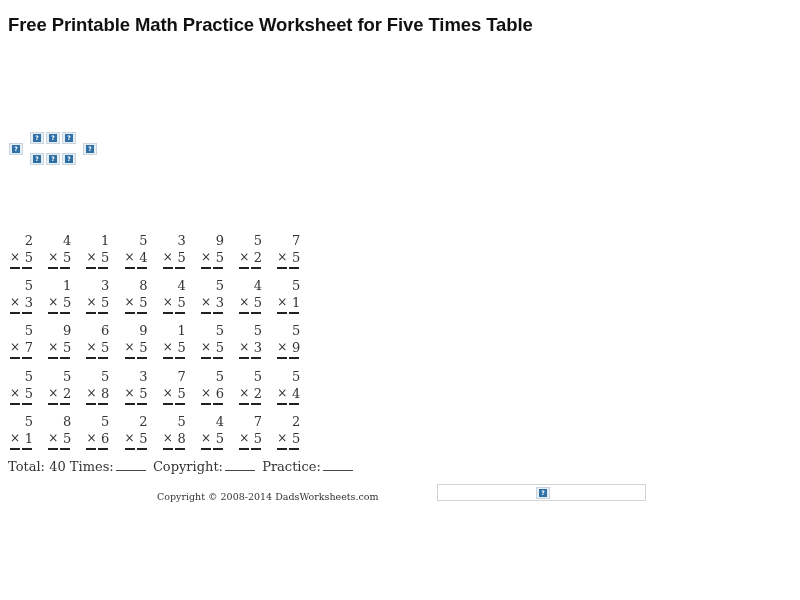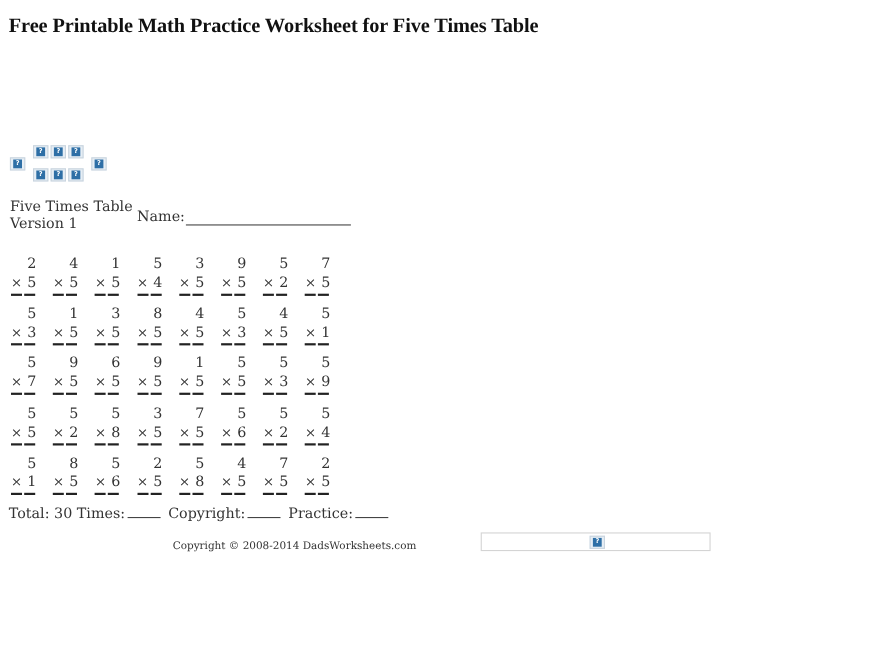--- a/index.html
+++ b/index.html
@@ -7,21 +7,21 @@
       width: 800px; height: 600px;
       background: #ffffff;
       overflow: hidden;
       font-family: "DejaVu Serif", serif;
       color: #222;
     }
     .page { position: relative; width: 800px; height: 600px; }
 
     .page-title {
       position: absolute; left: 8px; top: 14px;
-      font-family: Liberation Serif, serif;
+      font-family: Liberation Sans, sans-serif;
       font-weight: bold; font-size: 18.5px;
       color: #111; white-space: nowrap;
       letter-spacing: -0.1px;
     }
 
     
     .img-icon {
       position: absolute;
       width: 14px; height: 12px;
       background: #e6eef5;
@@ -135,476 +135,466 @@
         <div class="glyph">?</div>
       </div>
       <div class="img-icon" style="left: 62px; top: 153px;">
         <div class="glyph">?</div>
       </div>
       <div class="img-icon" style="left: 83px; top: 143px;">
         <div class="glyph">?</div>
       </div>
     </div>
 
-  <div class="header-row">
-    <div class="ws-title">
-      <div>Five Times Table</div>
-      <div>Version 1</div>
+
+  <div class="grid" id="problem-grid">
+      <div class="problem">
+        <div class="top">2</div>
+        <div class="bottom">
+          <span class="times">×</span>
+          <span>5</span>
+        </div>
+        <div class="rule">
+          <span></span>
+          <span></span>
+        </div>
+      </div>
+      <div class="problem">
+        <div class="top">4</div>
+        <div class="bottom">
+          <span class="times">×</span>
+          <span>5</span>
+        </div>
+        <div class="rule">
+          <span></span>
+          <span></span>
+        </div>
+      </div>
+      <div class="problem">
+        <div class="top">1</div>
+        <div class="bottom">
+          <span class="times">×</span>
+          <span>5</span>
+        </div>
+        <div class="rule">
+          <span></span>
+          <span></span>
+        </div>
+      </div>
+      <div class="problem">
+        <div class="top">5</div>
+        <div class="bottom">
+          <span class="times">×</span>
+          <span>4</span>
+        </div>
+        <div class="rule">
+          <span></span>
+          <span></span>
+        </div>
+      </div>
+      <div class="problem">
+        <div class="top">3</div>
+        <div class="bottom">
+          <span class="times">×</span>
+          <span>5</span>
+        </div>
+        <div class="rule">
+          <span></span>
+          <span></span>
+        </div>
+      </div>
+      <div class="problem">
+        <div class="top">9</div>
+        <div class="bottom">
+          <span class="times">×</span>
+          <span>5</span>
+        </div>
+        <div class="rule">
+          <span></span>
+          <span></span>
+        </div>
+      </div>
+      <div class="problem">
+        <div class="top">5</div>
+        <div class="bottom">
+          <span class="times">×</span>
+          <span>2</span>
+        </div>
+        <div class="rule">
+          <span></span>
+          <span></span>
+        </div>
+      </div>
+      <div class="problem">
+        <div class="top">7</div>
+        <div class="bottom">
+          <span class="times">×</span>
+          <span>5</span>
+        </div>
+        <div class="rule">
+          <span></span>
+          <span></span>
+        </div>
+      </div>
+      <div class="problem">
+        <div class="top">5</div>
+        <div class="bottom">
+          <span class="times">×</span>
+          <span>3</span>
+        </div>
+        <div class="rule">
+          <span></span>
+          <span></span>
+        </div>
+      </div>
+      <div class="problem">
+        <div class="top">1</div>
+        <div class="bottom">
+          <span class="times">×</span>
+          <span>5</span>
+        </div>
+        <div class="rule">
+          <span></span>
+          <span></span>
+        </div>
+      </div>
+      <div class="problem">
+        <div class="top">3</div>
+        <div class="bottom">
+          <span class="times">×</span>
+          <span>5</span>
+        </div>
+        <div class="rule">
+          <span></span>
+          <span></span>
+        </div>
+      </div>
+      <div class="problem">
+        <div class="top">8</div>
+        <div class="bottom">
+          <span class="times">×</span>
+          <span>5</span>
+        </div>
+        <div class="rule">
+          <span></span>
+          <span></span>
+        </div>
+      </div>
+      <div class="problem">
+        <div class="top">4</div>
+        <div class="bottom">
+          <span class="times">×</span>
+          <span>5</span>
+        </div>
+        <div class="rule">
+          <span></span>
+          <span></span>
+        </div>
+      </div>
+      <div class="problem">
+        <div class="top">5</div>
+        <div class="bottom">
+          <span class="times">×</span>
+          <span>3</span>
+        </div>
+        <div class="rule">
+          <span></span>
+          <span></span>
+        </div>
+      </div>
+      <div class="problem">
+        <div class="top">4</div>
+        <div class="bottom">
+          <span class="times">×</span>
+          <span>5</span>
+        </div>
+        <div class="rule">
+          <span></span>
+          <span></span>
+        </div>
+      </div>
+      <div class="problem">
+        <div class="top">5</div>
+        <div class="bottom">
+          <span class="times">×</span>
+          <span>1</span>
+        </div>
+        <div class="rule">
+          <span></span>
+          <span></span>
+        </div>
+      </div>
+      <div class="problem">
+        <div class="top">5</div>
+        <div class="bottom">
+          <span class="times">×</span>
+          <span>7</span>
+        </div>
+        <div class="rule">
+          <span></span>
+          <span></span>
+        </div>
+      </div>
+      <div class="problem">
+        <div class="top">9</div>
+        <div class="bottom">
+          <span class="times">×</span>
+          <span>5</span>
+        </div>
+        <div class="rule">
+          <span></span>
+          <span></span>
+        </div>
+      </div>
+      <div class="problem">
+        <div class="top">6</div>
+        <div class="bottom">
+          <span class="times">×</span>
+          <span>5</span>
+        </div>
+        <div class="rule">
+          <span></span>
+          <span></span>
+        </div>
+      </div>
+      <div class="problem">
+        <div class="top">9</div>
+        <div class="bottom">
+          <span class="times">×</span>
+          <span>5</span>
+        </div>
+        <div class="rule">
+          <span></span>
+          <span></span>
+        </div>
+      </div>
+      <div class="problem">
+        <div class="top">1</div>
+        <div class="bottom">
+          <span class="times">×</span>
+          <span>5</span>
+        </div>
+        <div class="rule">
+          <span></span>
+          <span></span>
+        </div>
+      </div>
+      <div class="problem">
+        <div class="top">5</div>
+        <div class="bottom">
+          <span class="times">×</span>
+          <span>5</span>
+        </div>
+        <div class="rule">
+          <span></span>
+          <span></span>
+        </div>
+      </div>
+      <div class="problem">
+        <div class="top">5</div>
+        <div class="bottom">
+          <span class="times">×</span>
+          <span>3</span>
+        </div>
+        <div class="rule">
+          <span></span>
+          <span></span>
+        </div>
+      </div>
+      <div class="problem">
+        <div class="top">5</div>
+        <div class="bottom">
+          <span class="times">×</span>
+          <span>9</span>
+        </div>
+        <div class="rule">
+          <span></span>
+          <span></span>
+        </div>
+      </div>
+      <div class="problem">
+        <div class="top">5</div>
+        <div class="bottom">
+          <span class="times">×</span>
+          <span>5</span>
+        </div>
+        <div class="rule">
+          <span></span>
+          <span></span>
+        </div>
+      </div>
+      <div class="problem">
+        <div class="top">5</div>
+        <div class="bottom">
+          <span class="times">×</span>
+          <span>2</span>
+        </div>
+        <div class="rule">
+          <span></span>
+          <span></span>
+        </div>
+      </div>
+      <div class="problem">
+        <div class="top">5</div>
+        <div class="bottom">
+          <span class="times">×</span>
+          <span>8</span>
+        </div>
+        <div class="rule">
+          <span></span>
+          <span></span>
+        </div>
+      </div>
+      <div class="problem">
+        <div class="top">3</div>
+        <div class="bottom">
+          <span class="times">×</span>
+          <span>5</span>
+        </div>
+        <div class="rule">
+          <span></span>
+          <span></span>
+        </div>
+      </div>
+      <div class="problem">
+        <div class="top">7</div>
+        <div class="bottom">
+          <span class="times">×</span>
+          <span>5</span>
+        </div>
+        <div class="rule">
+          <span></span>
+          <span></span>
+        </div>
+      </div>
+      <div class="problem">
+        <div class="top">5</div>
+        <div class="bottom">
+          <span class="times">×</span>
+          <span>6</span>
+        </div>
+        <div class="rule">
+          <span></span>
+          <span></span>
+        </div>
+      </div>
+      <div class="problem">
+        <div class="top">5</div>
+        <div class="bottom">
+          <span class="times">×</span>
+          <span>2</span>
+        </div>
+        <div class="rule">
+          <span></span>
+          <span></span>
+        </div>
+      </div>
+      <div class="problem">
+        <div class="top">5</div>
+        <div class="bottom">
+          <span class="times">×</span>
+          <span>4</span>
+        </div>
+        <div class="rule">
+          <span></span>
+          <span></span>
+        </div>
+      </div>
+      <div class="problem">
+        <div class="top">5</div>
+        <div class="bottom">
+          <span class="times">×</span>
+          <span>1</span>
+        </div>
+        <div class="rule">
+          <span></span>
+          <span></span>
+        </div>
+      </div>
+      <div class="problem">
+        <div class="top">8</div>
+        <div class="bottom">
+          <span class="times">×</span>
+          <span>5</span>
+        </div>
+        <div class="rule">
+          <span></span>
+          <span></span>
+        </div>
+      </div>
+      <div class="problem">
+        <div class="top">5</div>
+        <div class="bottom">
+          <span class="times">×</span>
+          <span>6</span>
+        </div>
+        <div class="rule">
+          <span></span>
+          <span></span>
+        </div>
+      </div>
+      <div class="problem">
+        <div class="top">2</div>
+        <div class="bottom">
+          <span class="times">×</span>
+          <span>5</span>
+        </div>
+        <div class="rule">
+          <span></span>
+          <span></span>
+        </div>
+      </div>
+      <div class="problem">
+        <div class="top">5</div>
+        <div class="bottom">
+          <span class="times">×</span>
+          <span>8</span>
+        </div>
+        <div class="rule">
+          <span></span>
+          <span></span>
+        </div>
+      </div>
+      <div class="problem">
+        <div class="top">4</div>
+        <div class="bottom">
+          <span class="times">×</span>
+          <span>5</span>
+        </div>
+        <div class="rule">
+          <span></span>
+          <span></span>
+        </div>
+      </div>
+      <div class="problem">
+        <div class="top">7</div>
+        <div class="bottom">
+          <span class="times">×</span>
+          <span>5</span>
+        </div>
+        <div class="rule">
+          <span></span>
+          <span></span>
+        </div>
+      </div>
+      <div class="problem">
+        <div class="top">2</div>
+        <div class="bottom">
+          <span class="times">×</span>
+          <span>5</span>
+        </div>
+        <div class="rule">
+          <span></span>
+          <span></span>
+        </div>
+      </div>
     </div>
-    <div class="name-label">
-      <span>Name:</span>
-      <span class="name-line"></span>
-    </div>
-  </div>
-
-  <div class="grid" id="problem-grid">
-      <div class="problem">
-        <div class="top">2</div>
-        <div class="bottom">
-          <span class="times">×</span>
-          <span>5</span>
-        </div>
-        <div class="rule">
-          <span></span>
-          <span></span>
-        </div>
-      </div>
-      <div class="problem">
-        <div class="top">4</div>
-        <div class="bottom">
-          <span class="times">×</span>
-          <span>5</span>
-        </div>
-        <div class="rule">
-          <span></span>
-          <span></span>
-        </div>
-      </div>
-      <div class="problem">
-        <div class="top">1</div>
-        <div class="bottom">
-          <span class="times">×</span>
-          <span>5</span>
-        </div>
-        <div class="rule">
-          <span></span>
-          <span></span>
-        </div>
-      </div>
-      <div class="problem">
-        <div class="top">5</div>
-        <div class="bottom">
-          <span class="times">×</span>
-          <span>4</span>
-        </div>
-        <div class="rule">
-          <span></span>
-          <span></span>
-        </div>
-      </div>
-      <div class="problem">
-        <div class="top">3</div>
-        <div class="bottom">
-          <span class="times">×</span>
-          <span>5</span>
-        </div>
-        <div class="rule">
-          <span></span>
-          <span></span>
-        </div>
-      </div>
-      <div class="problem">
-        <div class="top">9</div>
-        <div class="bottom">
-          <span class="times">×</span>
-          <span>5</span>
-        </div>
-        <div class="rule">
-          <span></span>
-          <span></span>
-        </div>
-      </div>
-      <div class="problem">
-        <div class="top">5</div>
-        <div class="bottom">
-          <span class="times">×</span>
-          <span>2</span>
-        </div>
-        <div class="rule">
-          <span></span>
-          <span></span>
-        </div>
-      </div>
-      <div class="problem">
-        <div class="top">7</div>
-        <div class="bottom">
-          <span class="times">×</span>
-          <span>5</span>
-        </div>
-        <div class="rule">
-          <span></span>
-          <span></span>
-        </div>
-      </div>
-      <div class="problem">
-        <div class="top">5</div>
-        <div class="bottom">
-          <span class="times">×</span>
-          <span>3</span>
-        </div>
-        <div class="rule">
-          <span></span>
-          <span></span>
-        </div>
-      </div>
-      <div class="problem">
-        <div class="top">1</div>
-        <div class="bottom">
-          <span class="times">×</span>
-          <span>5</span>
-        </div>
-        <div class="rule">
-          <span></span>
-          <span></span>
-        </div>
-      </div>
-      <div class="problem">
-        <div class="top">3</div>
-        <div class="bottom">
-          <span class="times">×</span>
-          <span>5</span>
-        </div>
-        <div class="rule">
-          <span></span>
-          <span></span>
-        </div>
-      </div>
-      <div class="problem">
-        <div class="top">8</div>
-        <div class="bottom">
-          <span class="times">×</span>
-          <span>5</span>
-        </div>
-        <div class="rule">
-          <span></span>
-          <span></span>
-        </div>
-      </div>
-      <div class="problem">
-        <div class="top">4</div>
-        <div class="bottom">
-          <span class="times">×</span>
-          <span>5</span>
-        </div>
-        <div class="rule">
-          <span></span>
-          <span></span>
-        </div>
-      </div>
-      <div class="problem">
-        <div class="top">5</div>
-        <div class="bottom">
-          <span class="times">×</span>
-          <span>3</span>
-        </div>
-        <div class="rule">
-          <span></span>
-          <span></span>
-        </div>
-      </div>
-      <div class="problem">
-        <div class="top">4</div>
-        <div class="bottom">
-          <span class="times">×</span>
-          <span>5</span>
-        </div>
-        <div class="rule">
-          <span></span>
-          <span></span>
-        </div>
-      </div>
-      <div class="problem">
-        <div class="top">5</div>
-        <div class="bottom">
-          <span class="times">×</span>
-          <span>1</span>
-        </div>
-        <div class="rule">
-          <span></span>
-          <span></span>
-        </div>
-      </div>
-      <div class="problem">
-        <div class="top">5</div>
-        <div class="bottom">
-          <span class="times">×</span>
-          <span>7</span>
-        </div>
-        <div class="rule">
-          <span></span>
-          <span></span>
-        </div>
-      </div>
-      <div class="problem">
-        <div class="top">9</div>
-        <div class="bottom">
-          <span class="times">×</span>
-          <span>5</span>
-        </div>
-        <div class="rule">
-          <span></span>
-          <span></span>
-        </div>
-      </div>
-      <div class="problem">
-        <div class="top">6</div>
-        <div class="bottom">
-          <span class="times">×</span>
-          <span>5</span>
-        </div>
-        <div class="rule">
-          <span></span>
-          <span></span>
-        </div>
-      </div>
-      <div class="problem">
-        <div class="top">9</div>
-        <div class="bottom">
-          <span class="times">×</span>
-          <span>5</span>
-        </div>
-        <div class="rule">
-          <span></span>
-          <span></span>
-        </div>
-      </div>
-      <div class="problem">
-        <div class="top">1</div>
-        <div class="bottom">
-          <span class="times">×</span>
-          <span>5</span>
-        </div>
-        <div class="rule">
-          <span></span>
-          <span></span>
-        </div>
-      </div>
-      <div class="problem">
-        <div class="top">5</div>
-        <div class="bottom">
-          <span class="times">×</span>
-          <span>5</span>
-        </div>
-        <div class="rule">
-          <span></span>
-          <span></span>
-        </div>
-      </div>
-      <div class="problem">
-        <div class="top">5</div>
-        <div class="bottom">
-          <span class="times">×</span>
-          <span>3</span>
-        </div>
-        <div class="rule">
-          <span></span>
-          <span></span>
-        </div>
-      </div>
-      <div class="problem">
-        <div class="top">5</div>
-        <div class="bottom">
-          <span class="times">×</span>
-          <span>9</span>
-        </div>
-        <div class="rule">
-          <span></span>
-          <span></span>
-        </div>
-      </div>
-      <div class="problem">
-        <div class="top">5</div>
-        <div class="bottom">
-          <span class="times">×</span>
-          <span>5</span>
-        </div>
-        <div class="rule">
-          <span></span>
-          <span></span>
-        </div>
-      </div>
-      <div class="problem">
-        <div class="top">5</div>
-        <div class="bottom">
-          <span class="times">×</span>
-          <span>2</span>
-        </div>
-        <div class="rule">
-          <span></span>
-          <span></span>
-        </div>
-      </div>
-      <div class="problem">
-        <div class="top">5</div>
-        <div class="bottom">
-          <span class="times">×</span>
-          <span>8</span>
-        </div>
-        <div class="rule">
-          <span></span>
-          <span></span>
-        </div>
-      </div>
-      <div class="problem">
-        <div class="top">3</div>
-        <div class="bottom">
-          <span class="times">×</span>
-          <span>5</span>
-        </div>
-        <div class="rule">
-          <span></span>
-          <span></span>
-        </div>
-      </div>
-      <div class="problem">
-        <div class="top">7</div>
-        <div class="bottom">
-          <span class="times">×</span>
-          <span>5</span>
-        </div>
-        <div class="rule">
-          <span></span>
-          <span></span>
-        </div>
-      </div>
-      <div class="problem">
-        <div class="top">5</div>
-        <div class="bottom">
-          <span class="times">×</span>
-          <span>6</span>
-        </div>
-        <div class="rule">
-          <span></span>
-          <span></span>
-        </div>
-      </div>
-      <div class="problem">
-        <div class="top">5</div>
-        <div class="bottom">
-          <span class="times">×</span>
-          <span>2</span>
-        </div>
-        <div class="rule">
-          <span></span>
-          <span></span>
-        </div>
-      </div>
-      <div class="problem">
-        <div class="top">5</div>
-        <div class="bottom">
-          <span class="times">×</span>
-          <span>4</span>
-        </div>
-        <div class="rule">
-          <span></span>
-          <span></span>
-        </div>
-      </div>
-      <div class="problem">
-        <div class="top">5</div>
-        <div class="bottom">
-          <span class="times">×</span>
-          <span>1</span>
-        </div>
-        <div class="rule">
-          <span></span>
-          <span></span>
-        </div>
-      </div>
-      <div class="problem">
-        <div class="top">8</div>
-        <div class="bottom">
-          <span class="times">×</span>
-          <span>5</span>
-        </div>
-        <div class="rule">
-          <span></span>
-          <span></span>
-        </div>
-      </div>
-      <div class="problem">
-        <div class="top">5</div>
-        <div class="bottom">
-          <span class="times">×</span>
-          <span>6</span>
-        </div>
-        <div class="rule">
-          <span></span>
-          <span></span>
-        </div>
-      </div>
-      <div class="problem">
-        <div class="top">2</div>
-        <div class="bottom">
-          <span class="times">×</span>
-          <span>5</span>
-        </div>
-        <div class="rule">
-          <span></span>
-          <span></span>
-        </div>
-      </div>
-      <div class="problem">
-        <div class="top">5</div>
-        <div class="bottom">
-          <span class="times">×</span>
-          <span>8</span>
-        </div>
-        <div class="rule">
-          <span></span>
-          <span></span>
-        </div>
-      </div>
-      <div class="problem">
-        <div class="top">4</div>
-        <div class="bottom">
-          <span class="times">×</span>
-          <span>5</span>
-        </div>
-        <div class="rule">
-          <span></span>
-          <span></span>
-        </div>
-      </div>
-      <div class="problem">
-        <div class="top">7</div>
-        <div class="bottom">
-          <span class="times">×</span>
-          <span>5</span>
-        </div>
-        <div class="rule">
-          <span></span>
-          <span></span>
-        </div>
-      </div>
-      <div class="problem">
-        <div class="top">2</div>
-        <div class="bottom">
-          <span class="times">×</span>
-          <span>5</span>
-        </div>
-        <div class="rule">
-          <span></span>
-          <span></span>
-        </div>
-      </div>
-    </div>
 
   <div class="totals">
-    <span>Total: 30</span>
+    <span>Total: 40</span>
     <span>Times:</span><span class="blank"></span>
     <span>Copyright:</span><span class="blank"></span>
     <span>Practice:</span><span class="blank"></span>
   </div>
 
   <div class="copyright">
     <div>Copyright © 2008-2014 DadsWorksheets.com</div>
   </div>
 
   <div class="ad-box">

